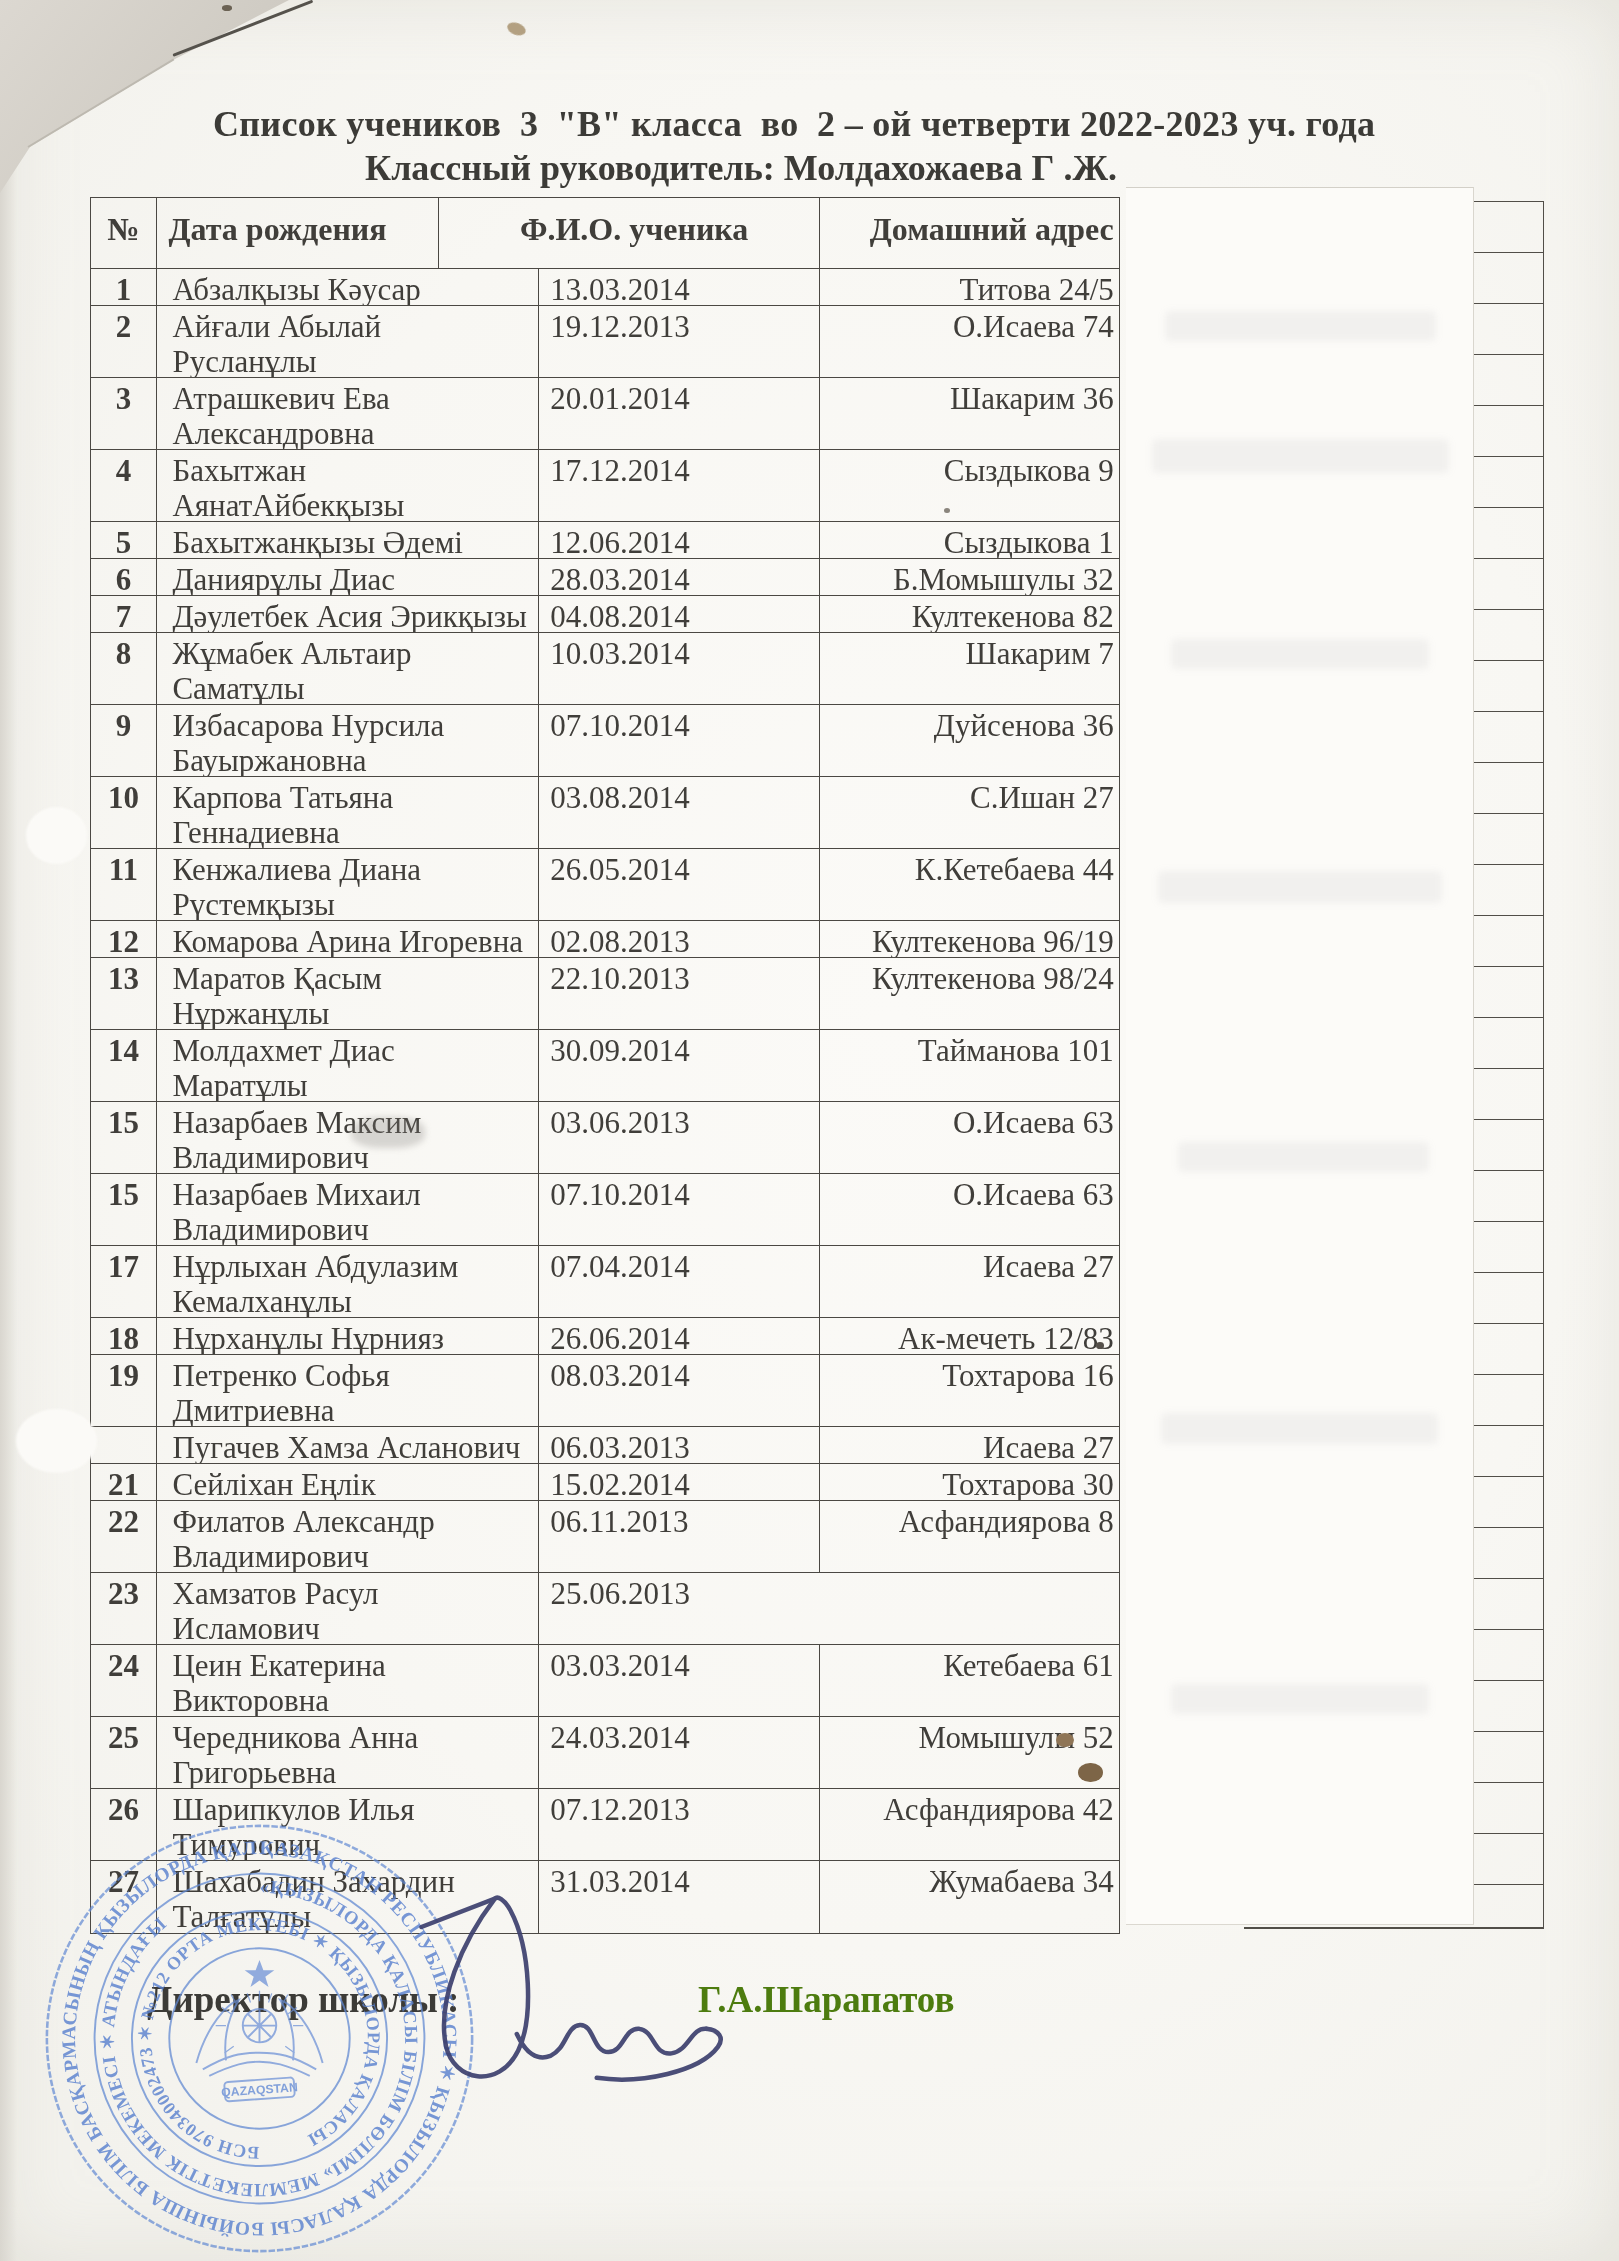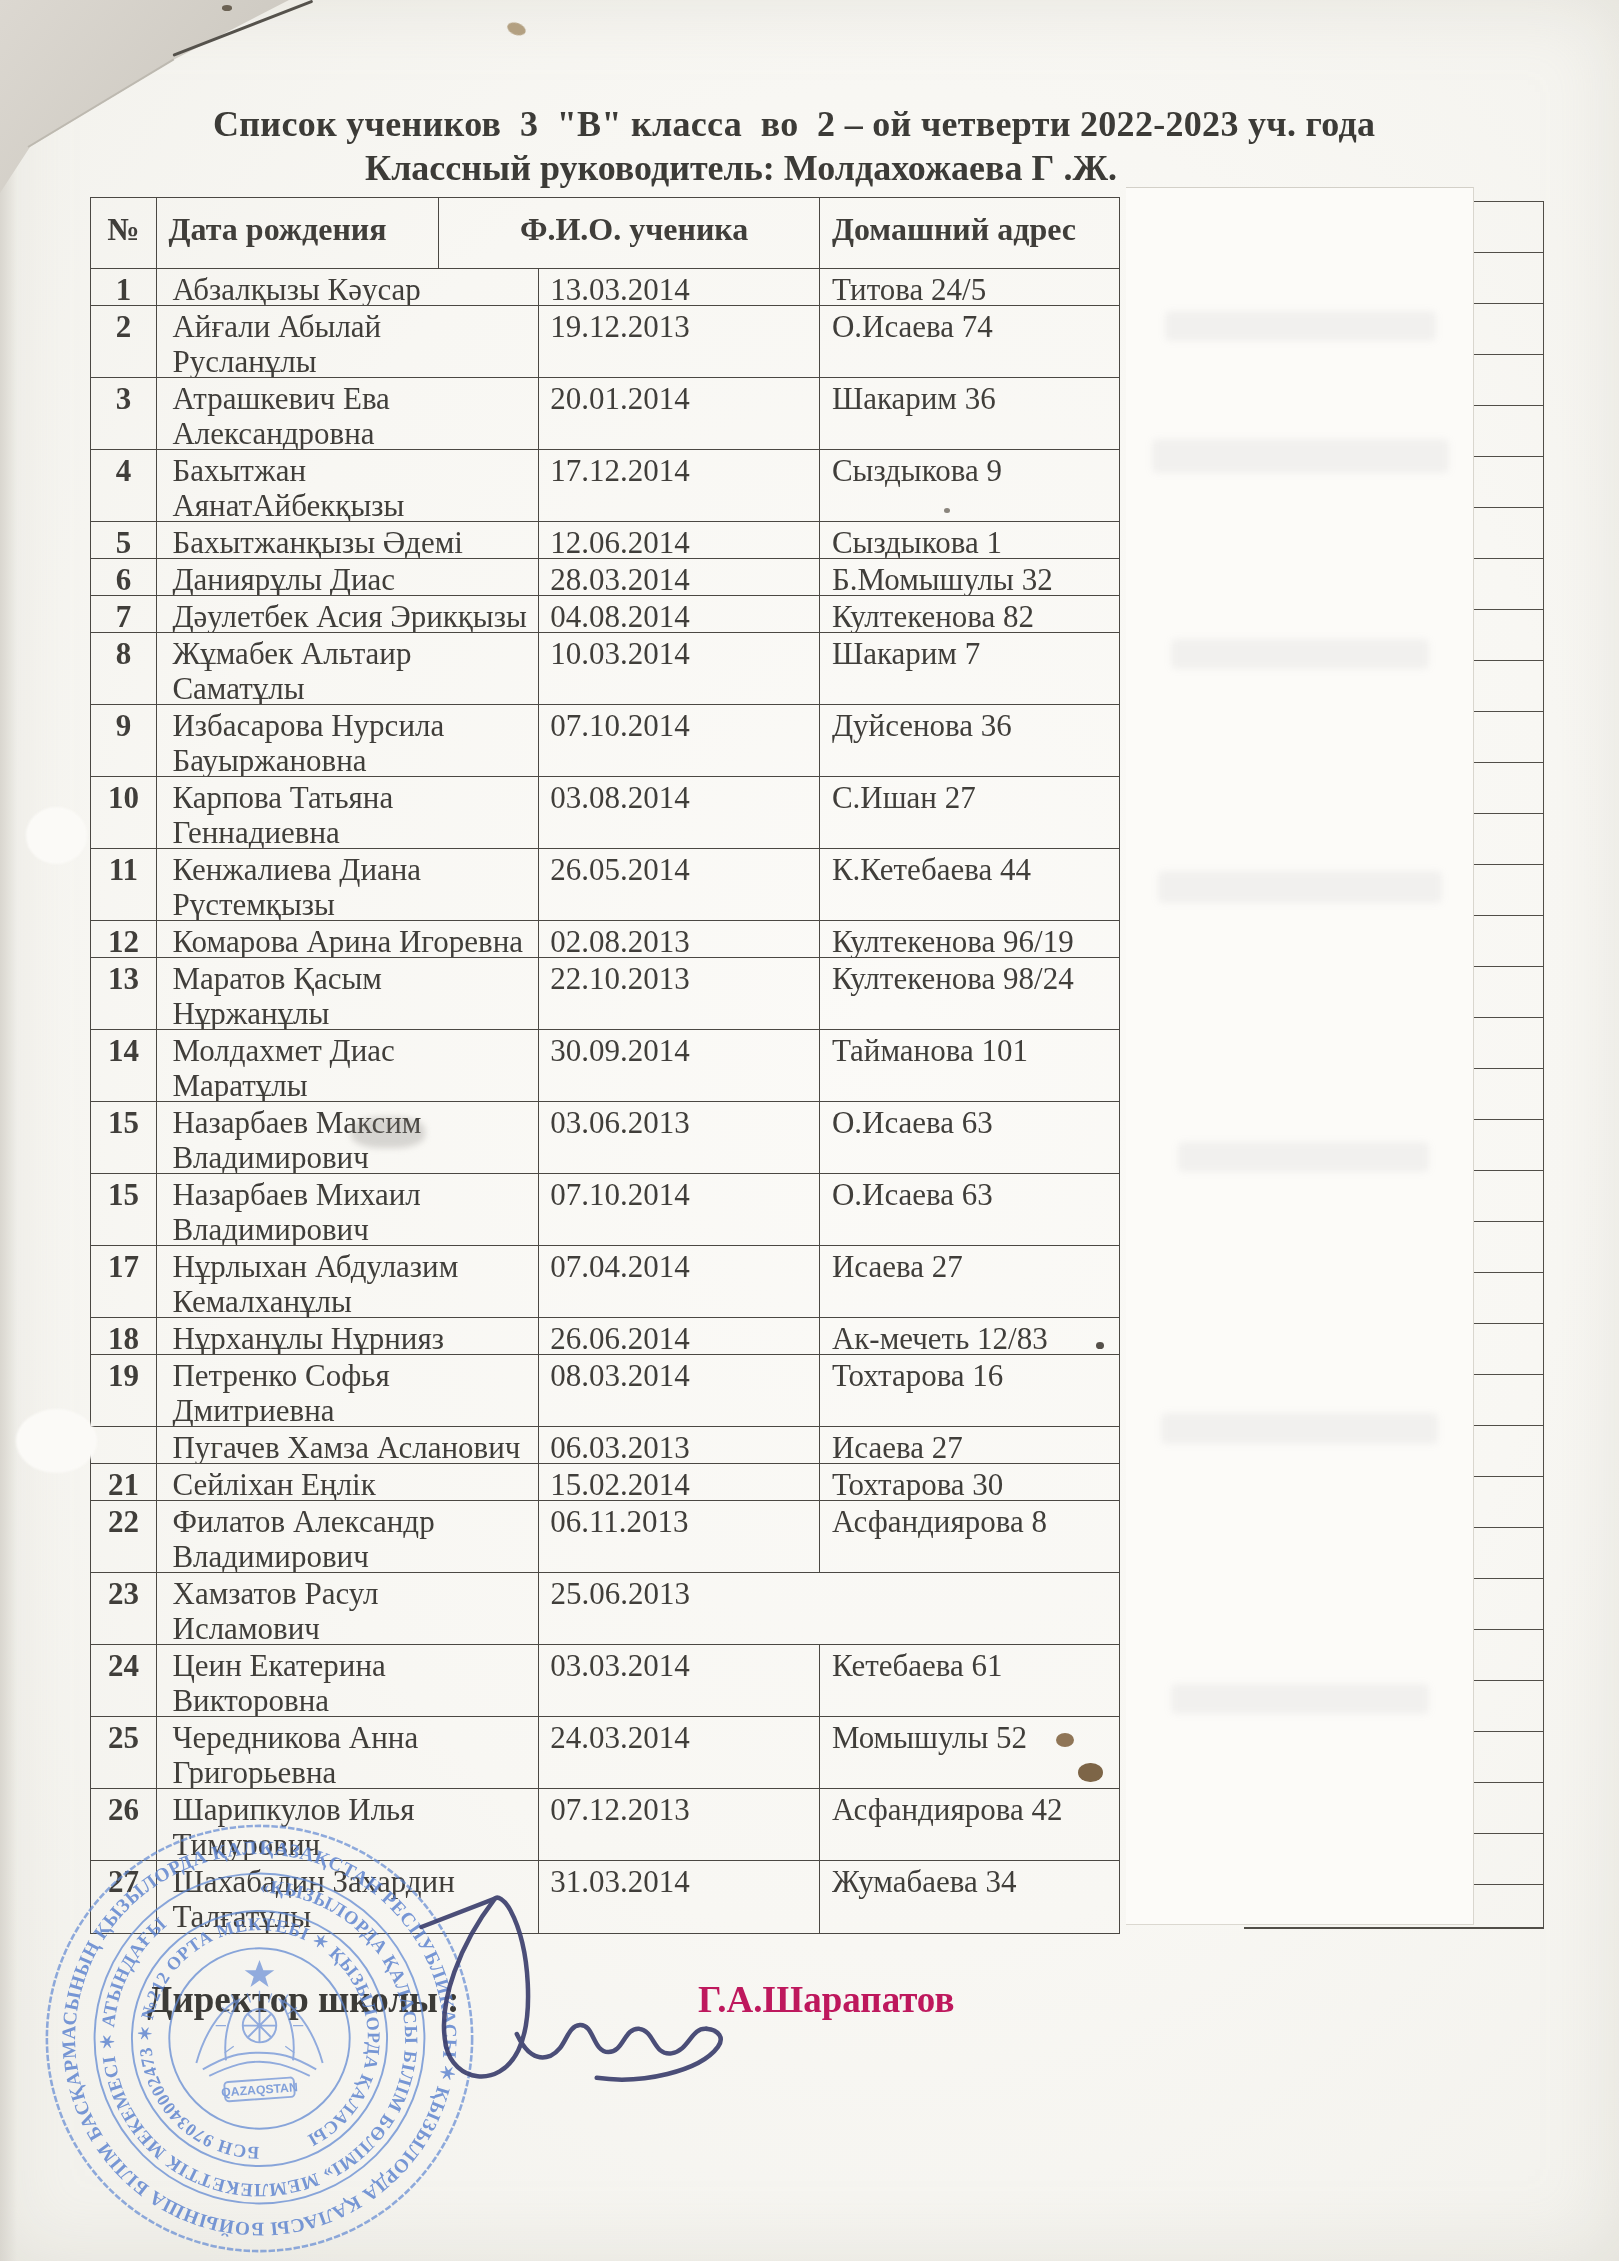--- a/index.html
+++ b/index.html
@@ -36,39 +36,39 @@
   .roster{position:absolute;left:90px;top:197px;width:1028px;border:1.3px solid #4b4843;
     background:transparent;}
   .t-row{display:flex;box-sizing:border-box;border-bottom:1.3px solid #4b4843;}
   .t-row:last-child{border-bottom:none;}
   .t-cell{box-sizing:border-box;border-right:1.3px solid #4b4843;overflow:hidden;
     font-size:31px;color:#403e3a;line-height:35px;padding:3.2px 5.2px 0 15.5px;white-space:pre-line;}
   .t-cell:last-child{border-right:none;}
   .c-num{width:66px;font-weight:bold;text-align:center;padding-left:0;padding-right:0;}
   .c-name{width:382px;}
   .c-dob{width:282px;padding-left:11.6px;}
-  .c-addr{width:299px;padding-left:11.6px;}
+  .c-addr{width:299px;padding-left:11.6px;text-align:right;}
   .t-head .t-cell{font-weight:bold;padding-top:14px;font-size:32px;}
   .t-head{height:71px;}
   .t-head .c-name{text-align:center;}
   .row-s{height:37px;}
   .row-d{height:72px;}
   
   .overlay-sheet{position:absolute;left:1126px;top:187px;width:347px;height:1736px;
     background:#fcfbf8;
     border-top:0.6px solid #d3d0c8;border-right:0.6px solid #d9d6ce;border-bottom:0.6px solid #dbd8d0;}
   .ghost{position:absolute;background:rgba(150,152,158,.10);filter:blur(3.9px);border-radius:5.2px;}
   
   .side-strip{position:absolute;left:1474px;top:201px;width:69px;height:1727px;
     border-right:1.9px solid #514e48;border-top:1.3px solid #514e48;
     background:repeating-linear-gradient(180deg,rgba(0,0,0,0) 0 50px,#514e48 50px 51px);}
   .strip-bottom-line{position:absolute;left:1244px;top:1927px;width:300px;height:1.9px;background:#514e48;}
   
   .footer-label{position:absolute;left:147px;top:1978px;font-size:37px;font-weight:bold;color:#3c3b37;}
-  .footer-signer{position:absolute;left:698px;top:1978px;font-size:37px;font-weight:bold;color:#be185d;}
+  .footer-signer{position:absolute;left:698px;top:1978px;font-size:37px;font-weight:bold;color:#4d7c0f;}
   
   .stamp-svg{position:absolute;left:34px;top:1813px;opacity:.82;}
   .sig-svg{position:absolute;left:384px;top:1865px;}
   
   .blob{position:absolute;background:#fbfaf7;border-radius:50%;filter:blur(1.3px);}
   .speck{position:absolute;border-radius:50%;}
   .smudge{position:absolute;background:rgba(125,123,117,.28);filter:blur(3.2px);border-radius:40%;}
 </style>
 </head>
 <body>

